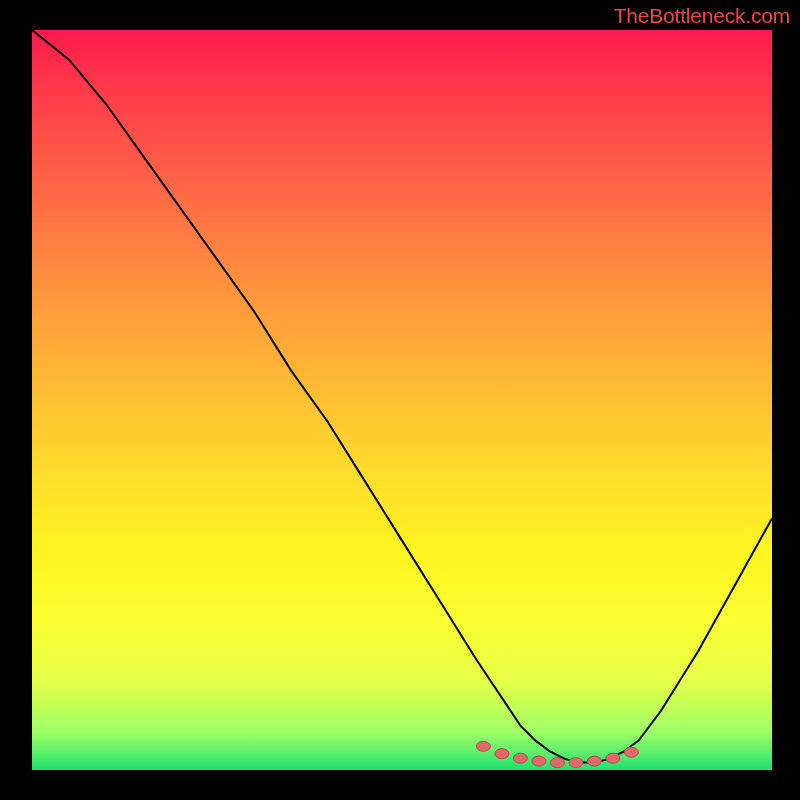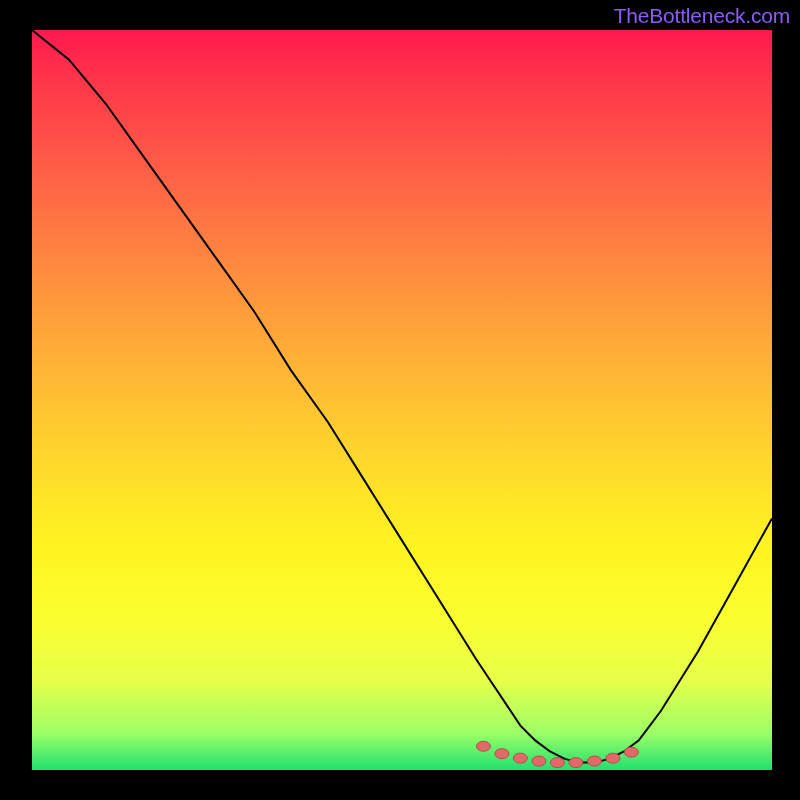--- a/index.html
+++ b/index.html
@@ -7,21 +7,21 @@
   .outer {
     width: 800px;
     height: 800px;
     background: #000;
     position: relative;
   }
   .watermark {
     position: absolute;
     top: 4px;
     right: 10px;
-    color: #8b5cf6;
+    color: #ef4444;
     font-size: 21px;
     font-weight: 500;
     z-index: 10;
     letter-spacing: -0.2px;
   }
   .plot {
     position: absolute;
     left: 32px;
     top: 30px;
     width: 740px;

